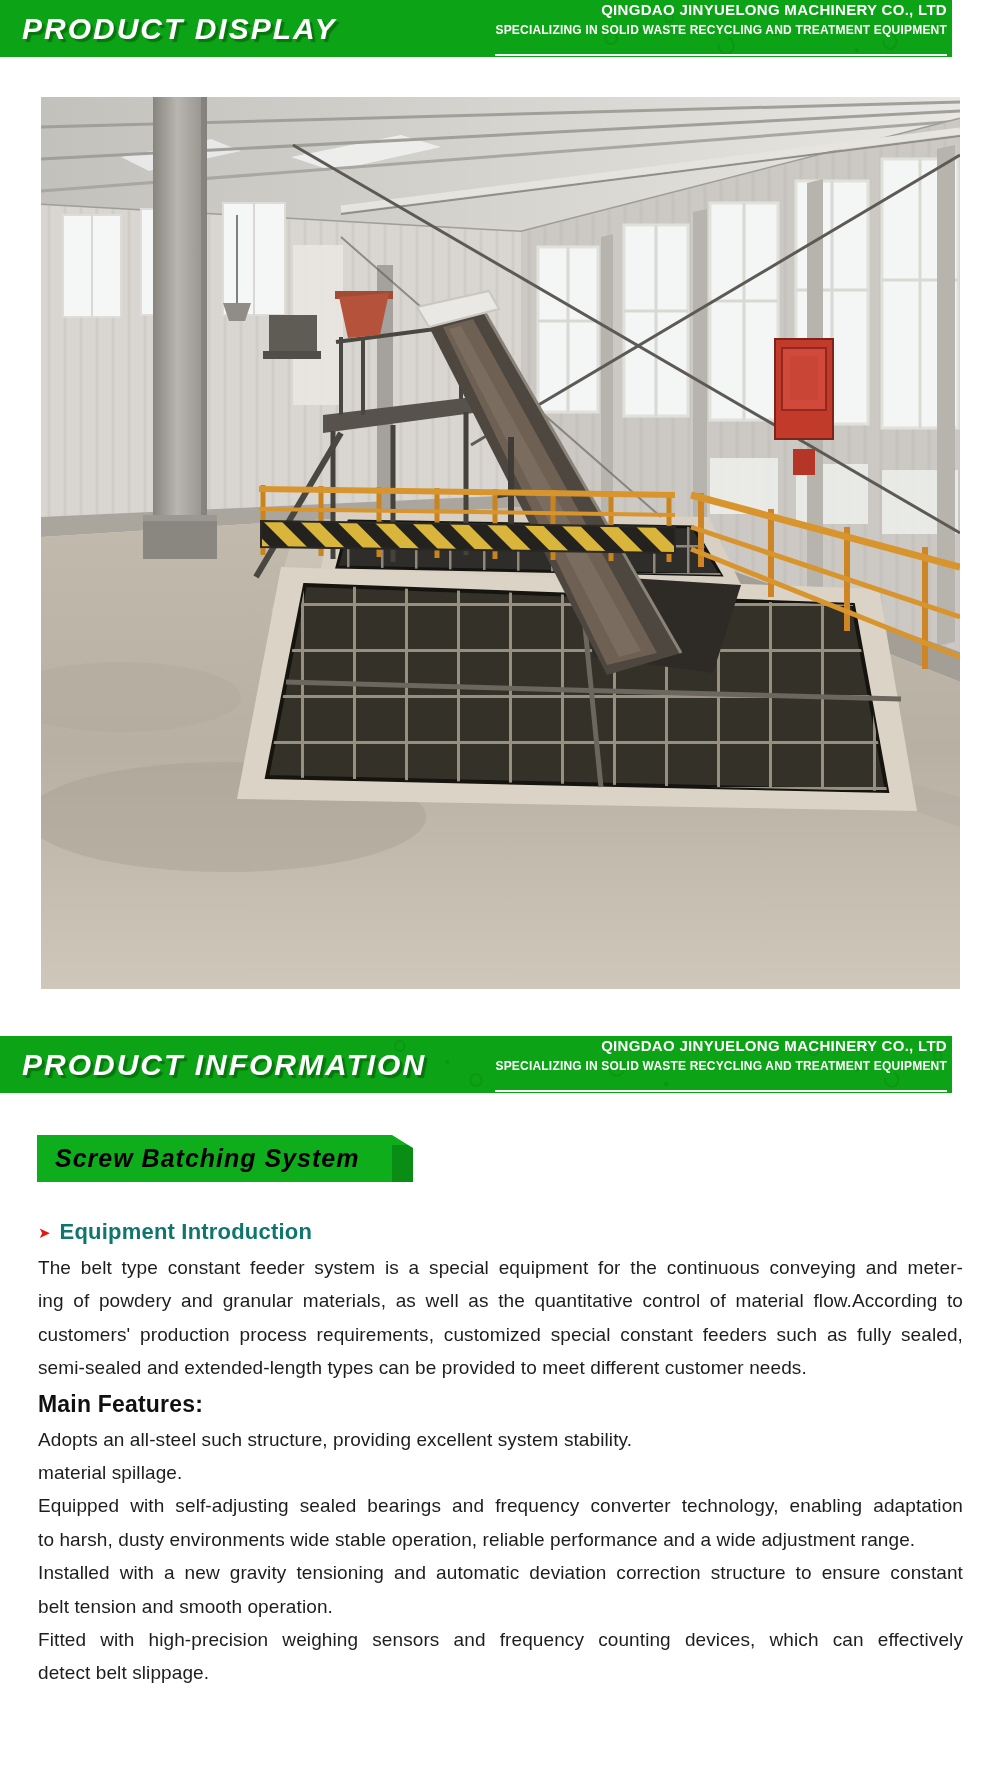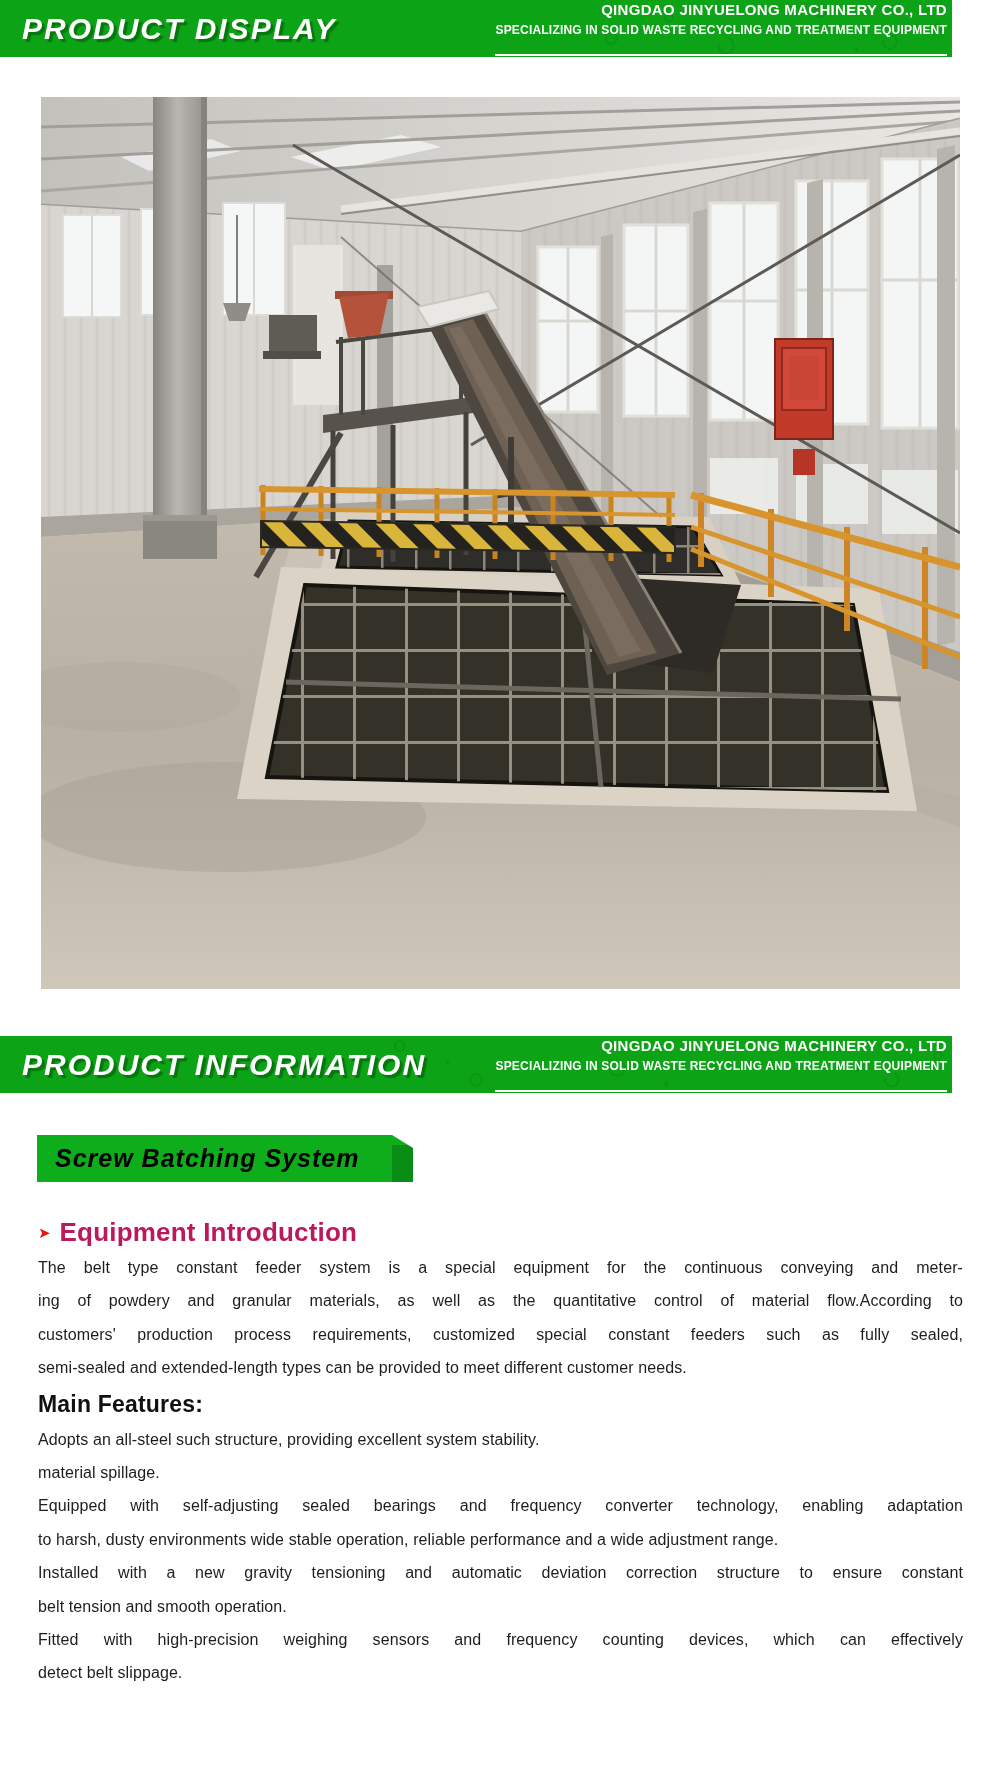--- a/index.html
+++ b/index.html
@@ -30,23 +30,23 @@
             clip-path:polygon(0 0, 355px 0, 376px 13px, 376px 100%, 0 100%); }
   .ribbon-fold { position:absolute; right:0; top:10px; width:21px; height:37px;
                  background:rgba(4,70,8,0.30); }
   .ribbon-label { margin-left:18px; font-size:25px; font-style:italic; font-weight:800;
                   color:#000000; letter-spacing:1px; z-index:1; }
 
   
   .content { position:absolute; left:38px; top:1216px; width:925px; }
   .eq-heading { display:flex; align-items:center; height:32px; margin-bottom:3px; }
   .arrow { color:#E3170D; font-size:15px; margin-right:9px; line-height:1; }
-  .eq-text { color:#be185d; font-size:26px; font-weight:700; letter-spacing:0.2px; }
+  .eq-text { color:#0f766e; font-size:22px; font-weight:700; letter-spacing:0.2px; }
   .para { margin:0; }
-  .line { font-size:16px; line-height:33.4px; color:#1D1D1D; letter-spacing:0.1px; }
+  .line { font-size:19px; line-height:33.4px; color:#1D1D1D; letter-spacing:0.1px; }
   .jline { text-align:justify; text-align-last:justify; }
   .mf-heading { font-size:23px; color:#101010; font-weight:700; line-height:30px;
                 margin:4px 0 4px 0; letter-spacing:0.2px; }
 </style>
 </head>
 <body>
 
 <div class="page">
 
   <header class="band band1">

